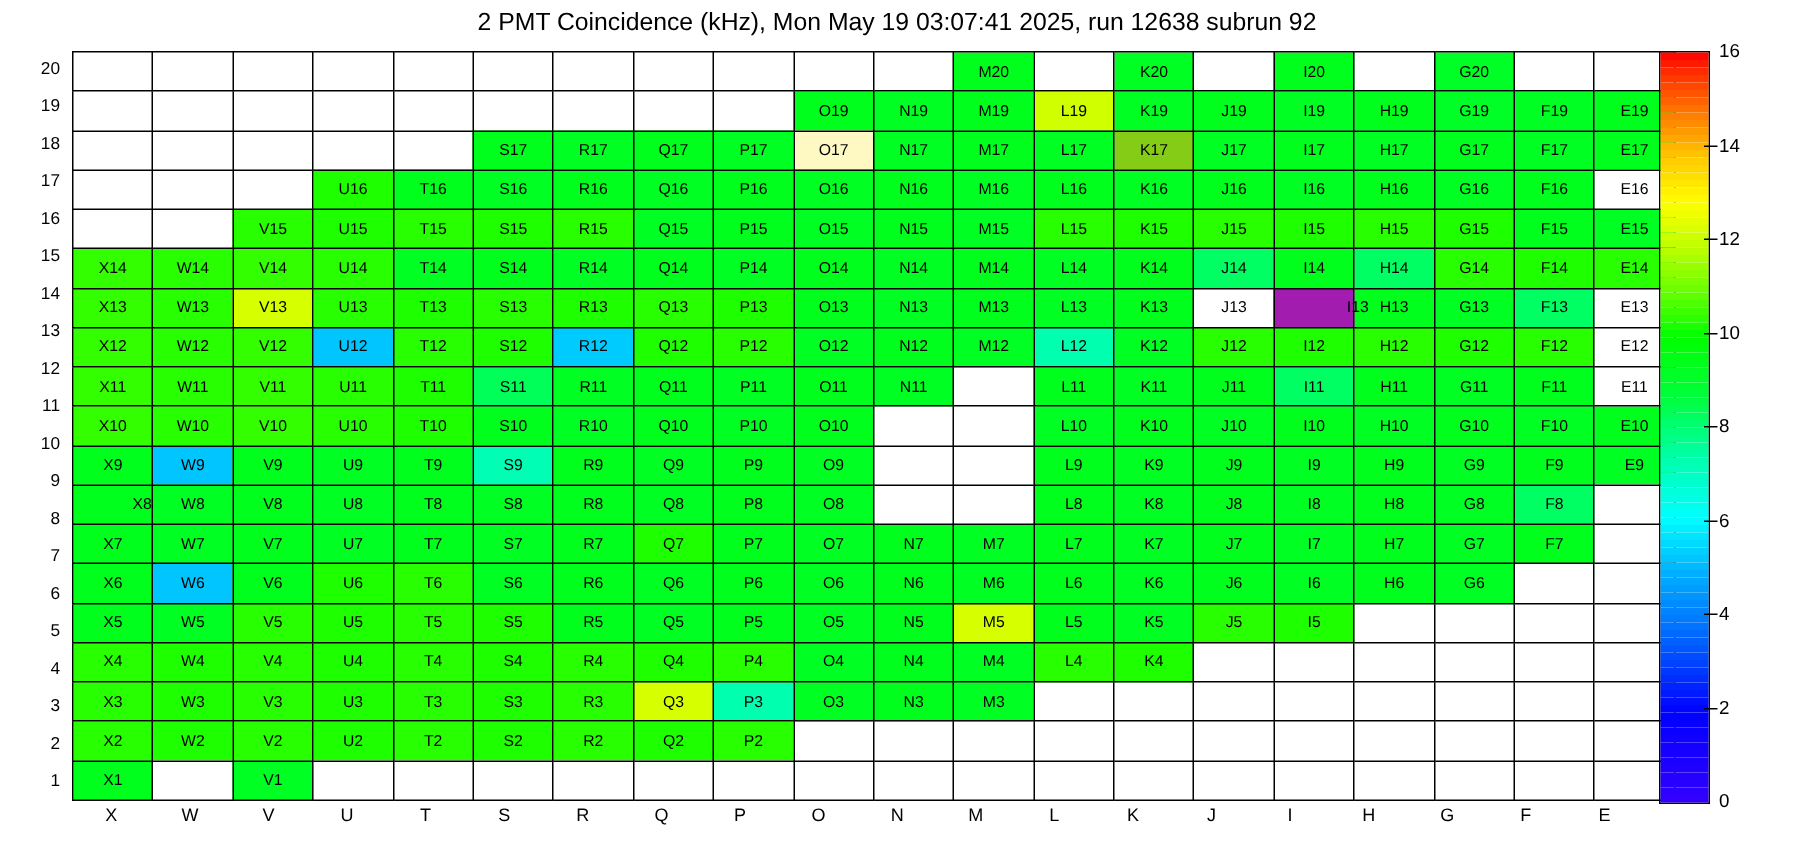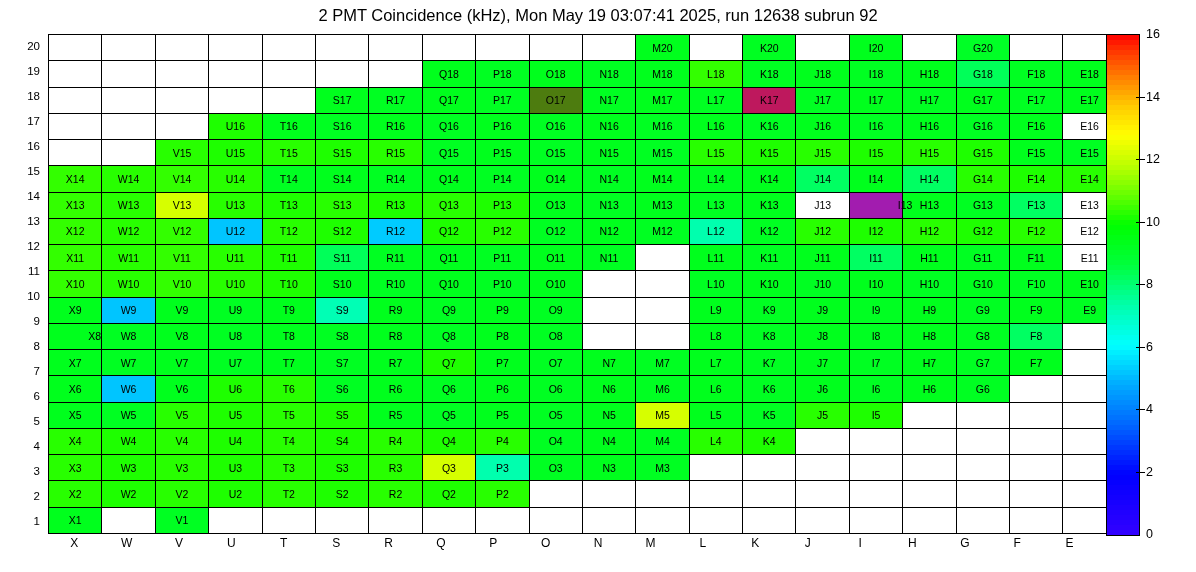--- a/index.html
+++ b/index.html
@@ -76,49 +76,49 @@
             <td class="empty"></td>
           </tr>
           <tr>
             <td class="empty"></td>
             <td class="empty"></td>
             <td class="empty"></td>
             <td class="empty"></td>
             <td class="empty"></td>
             <td class="empty"></td>
             <td class="empty"></td>
-            <td style="background: rgb(0, 255, 29);">Q18</td>
-            <td style="background: rgb(0, 255, 34);">P18</td>
-            <td style="background: rgb(0, 255, 29);">O18</td>
-            <td style="background: rgb(0, 255, 34);">N18</td>
-            <td style="background: rgb(0, 255, 29);">M18</td>
-            <td style="background: rgb(51, 255, 0);">L18</td>
-            <td style="background: rgb(0, 255, 34);">K18</td>
-            <td style="background: rgb(0, 255, 29);">J18</td>
-            <td style="background: rgb(0, 255, 34);">I18</td>
-            <td style="background: rgb(0, 255, 29);">H18</td>
-            <td style="background: rgb(0, 255, 89);">G18</td>
-            <td style="background: rgb(0, 255, 34);">F18</td>
-            <td style="background: rgb(0, 255, 29);">E18</td>
+            <td class="empty"></td>
+            <td class="empty"></td>
+            <td style="background: rgb(0, 255, 29);">O19</td>
+            <td style="background: rgb(0, 255, 34);">N19</td>
+            <td style="background: rgb(0, 255, 29);">M19</td>
+            <td style="background: rgb(208, 255, 0);">L19</td>
+            <td style="background: rgb(0, 255, 34);">K19</td>
+            <td style="background: rgb(0, 255, 29);">J19</td>
+            <td style="background: rgb(0, 255, 34);">I19</td>
+            <td style="background: rgb(0, 255, 29);">H19</td>
+            <td style="background: rgb(0, 255, 38);">G19</td>
+            <td style="background: rgb(0, 255, 34);">F19</td>
+            <td style="background: rgb(0, 255, 29);">E19</td>
           </tr>
           <tr>
             <td class="empty"></td>
             <td class="empty"></td>
             <td class="empty"></td>
             <td class="empty"></td>
             <td class="empty"></td>
             <td style="background: rgb(0, 255, 29);">S17</td>
             <td style="background: rgb(0, 255, 34);">R17</td>
             <td style="background: rgb(0, 255, 29);">Q17</td>
             <td style="background: rgb(0, 255, 34);">P17</td>
-            <td style="background: #4d7c0f;">O17</td>
+            <td style="background: #fef9c3;">O17</td>
             <td style="background: rgb(0, 255, 34);">N17</td>
             <td style="background: rgb(0, 255, 29);">M17</td>
             <td style="background: rgb(0, 255, 34);">L17</td>
-            <td style="background: #be185d;">K17</td>
+            <td style="background: #84cc16;">K17</td>
             <td style="background: rgb(0, 255, 34);">J17</td>
             <td style="background: rgb(0, 255, 29);">I17</td>
             <td style="background: rgb(0, 255, 34);">H17</td>
             <td style="background: rgb(0, 255, 29);">G17</td>
             <td style="background: rgb(0, 255, 34);">F17</td>
             <td style="background: rgb(0, 255, 29);">E17</td>
           </tr>
           <tr>
             <td class="empty"></td>
             <td class="empty"></td>

